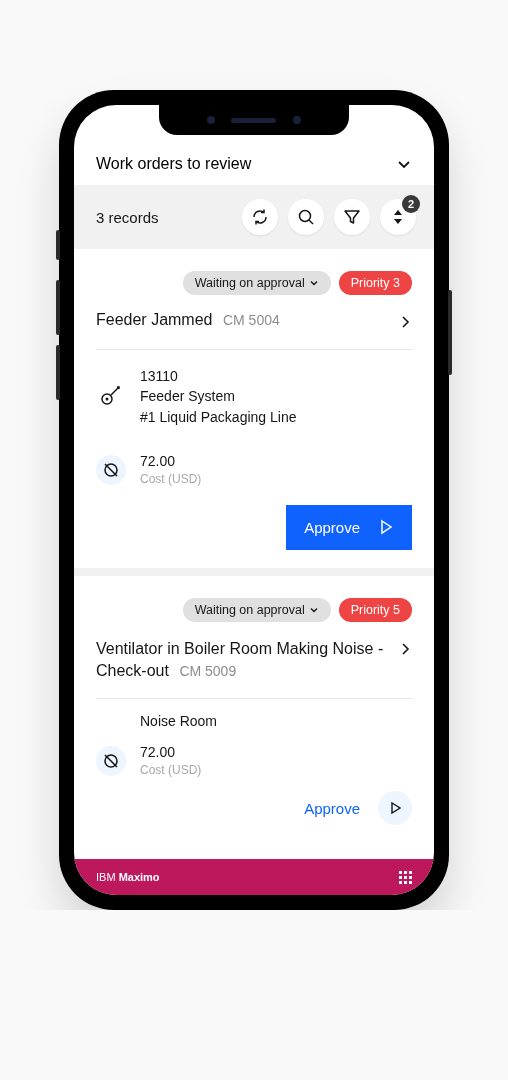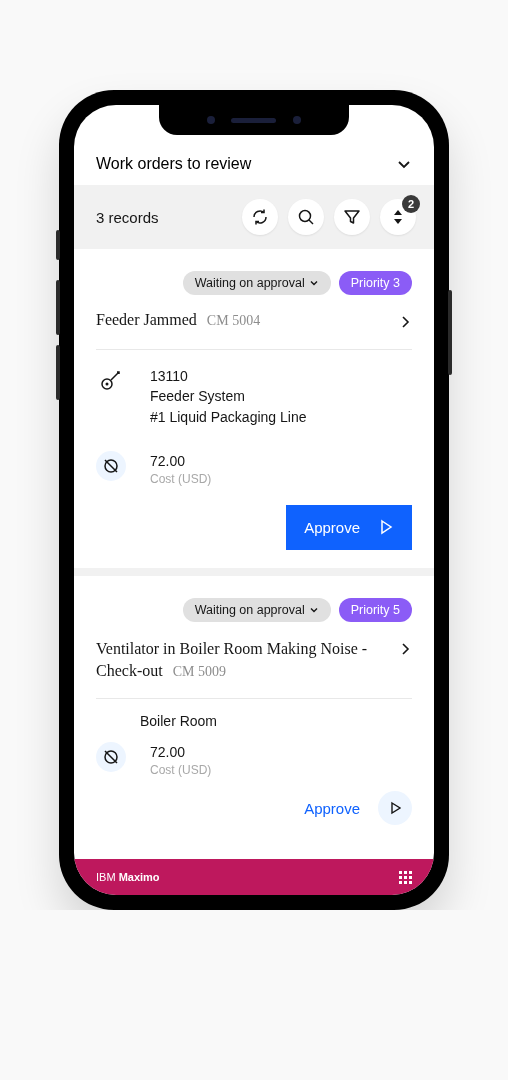--- a/index.html
+++ b/index.html
@@ -102,38 +102,38 @@
 }
 .pill {
   padding: 5px 12px;
   border-radius: 14px;
   font-size: 12.5px;
   display: inline-flex;
   align-items: center;
   gap: 4px;
 }
 .pill-light { background: #e0e0e0; color: #161616; }
-.pill-dark { background: #8b5cf6; color: #fff; }
+.pill-dark { background: #ef4444; color: #fff; }
 .title-row {
   display: flex;
   align-items: flex-start;
   padding-bottom: 16px;
   border-bottom: 1px solid #e8e8e8;
-  font-family: Liberation Serif, serif;
 }
 .title-text { flex: 1; }
 .title-main { font-size: 16px; color: #161616; }
 .title-id { font-size: 14px; color: #8d8d8d; margin-left: 6px; }
 .title-multi { line-height: 1.4; }
 .chevron-right-box { padding-left: 10px; padding-top: 4px; }
 
 .detail-block {
   padding: 16px 0 8px 0;
   display: flex;
-  gap: 24px;
+  gap: 14px;
+  align-items: center;
 }
 .detail-icon {
   width: 30px; height: 30px;
   display: flex; align-items: center; justify-content: center;
   flex-shrink: 0;
 }
 .detail-icon.circle-bg { background: #edf5ff; border-radius: 50%; }
 .detail-text { font-size: 14px; line-height: 1.45; color: #161616; }
 .detail-sub { font-size: 12px; color: #a8a8a8; }
 
@@ -320,21 +320,21 @@
           </div>
           <div class="chevron-right-box">
             <svg width="14" height="14" viewBox="0 0 14 14">
                 <path d="M5 2l5 5-5 5" stroke="#161616" stroke-width="1.6" fill="none"></path>
               </svg>
           </div>
         </div>
 
         <div class="detail-block indent" style="padding-top:12px;padding-bottom:4px;">
           <div class="detail-text">
-            <div>Boiler Room</div>
+            <div>Noise Room</div>
           </div>
         </div>
 
         <div class="detail-block" style="padding-top:6px;">
           <div class="detail-icon circle-bg">
             <svg width="18" height="18" viewBox="0 0 18 18" fill="none">
               <circle cx="9" cy="9" r="6" stroke="#161616" stroke-width="1.5"></circle>
               <path d="M3 3 L15 15" stroke="#161616" stroke-width="1.5"></path>
             </svg>
           </div>

